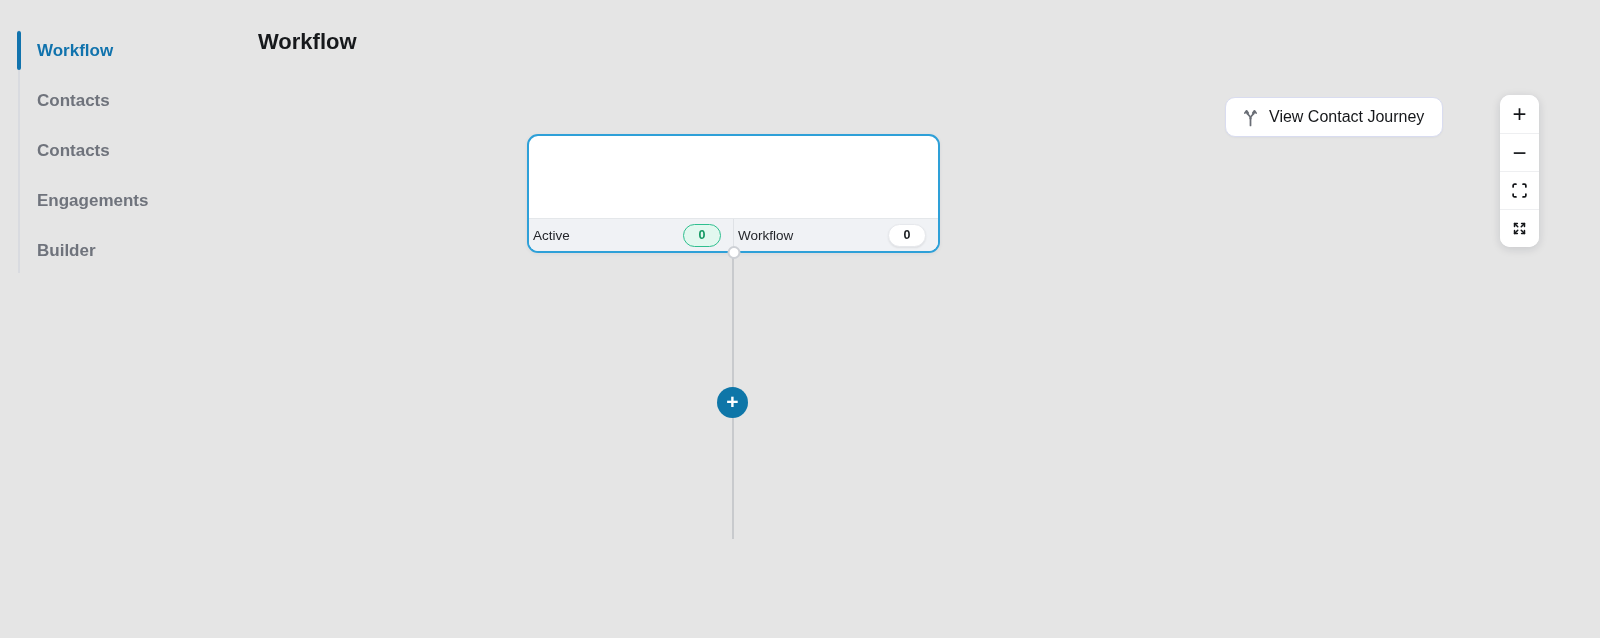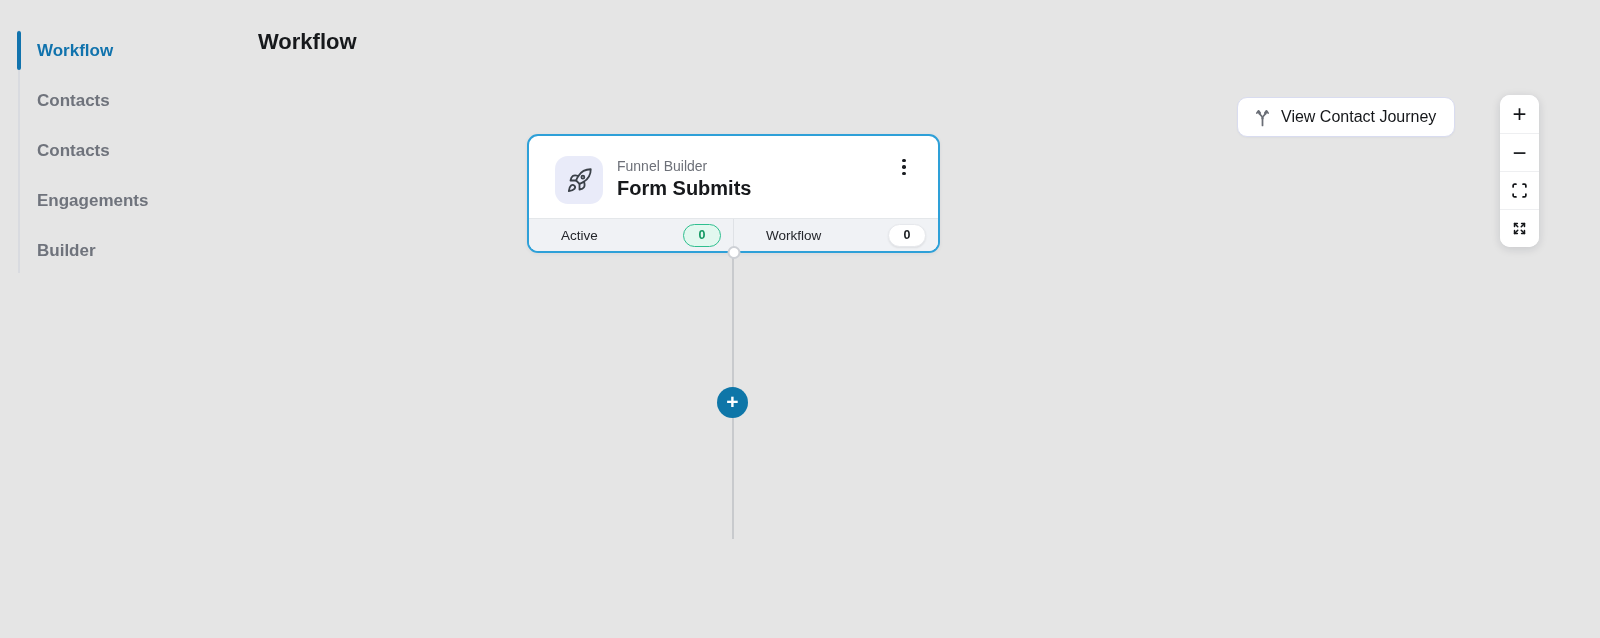--- a/index.html
+++ b/index.html
@@ -28,21 +28,21 @@
   .node-head { position:absolute; left:0; top:0; right:0; height:84px; }
   .node-icon-box { position:absolute; left:26px; top:20px; width:48px; height:48px;
                    background:#e9ebf9; border-radius:13px; display:flex; align-items:center; justify-content:center; }
   .node-type { position:absolute; left:88px; top:22px; font-size:14px; color:#6d7078; }
   .node-title { position:absolute; left:88px; top:41px; font-size:20px; font-weight:700; color:#17191c; }
   .kebab { position:absolute; right:22px; top:17px; width:24px; height:28px; display:flex;
            flex-direction:column; align-items:center; justify-content:center; gap:3px; cursor:pointer; }
   .kebab span { width:3.5px; height:3.5px; border-radius:50%; background:#1a1d21; }
   .node-foot { position:absolute; left:0; bottom:0; right:0; height:33px; background:#f0f2f5;
                border-top:1px solid #e4e7ea; border-radius:0 0 9px 9px; display:flex; }
-  .stat-cell { flex:1; display:flex; align-items:center; padding:0 12px 0 32px;justify-content:center; }
+  .stat-cell { flex:1; display:flex; align-items:center; padding:0 12px 0 4px;justify-content:center; }
   .stat-cell:first-child { border-right:1px solid #dfe2e6; }
   .stat-label { font-size:13.5px; color:#24262b; flex:1; }
   .badge { min-width:38px; height:23px; border-radius:12px; display:flex; align-items:center;
            justify-content:center; font-size:12.5px; font-weight:600; }
   .badge.green { background:#e2f8ef; border:1.5px solid #2fbf8f; color:#139862; }
   .badge.white { background:#ffffff; border:1px solid #e6e8ec; color:#1a1d21;
                  box-shadow:0 1px 2px rgba(0,0,0,.08); }
   .port-dot { position:absolute; left:50%; bottom:-8px; transform:translateX(-50%);
               width:13px; height:13px; border-radius:50%; background:#fff; border:2px solid #cdd0d5; }
 
@@ -53,21 +53,21 @@
 
   
   .end-pill { position:absolute; left:650px; top:538px; width:167px; height:36px; border-radius:18px;
               background:#ebedf4; display:flex; align-items:center; justify-content:center;
               font-size:15px; color:#17191c; }
 
   
   .journey-btn { position:absolute; left:1225px; top:97px; height:40px; padding:0 18px 0 14px;
                  background:#fff; border:1px solid #d9dcf0; border-radius:10px;
                  display:flex; align-items:center; gap:8px; cursor:pointer;
-                 box-shadow:0 1px 2px rgba(30,40,80,.04);margin-left:12px; }
+                 box-shadow:0 1px 2px rgba(30,40,80,.04); }
   .journey-btn .lbl { font-size:16px; font-weight:500; color:#15171a; white-space:nowrap; }
 
   
   .zoom-panel { position:absolute; left:1500px; top:95px; width:39px; background:#fff; border-radius:10px;
                 box-shadow:0 2px 10px rgba(16,24,40,.14); display:flex; flex-direction:column; overflow:hidden; }
   .zoom-btn { height:38px; display:flex; align-items:center; justify-content:center; cursor:pointer;
               color:#141619; background:#fff; }
   .zoom-btn + .zoom-btn { border-top:1px solid #eeeff1; }
   .zoom-glyph { font-size:24px; font-weight:400; line-height:1; color:#141619; }
   svg { display:block; }
@@ -85,38 +85,20 @@
     <div class="side-item" style="top:141px">Contacts</div>
     <div class="side-item" style="top:191px">Engagements</div>
     <div class="side-item" style="top:241px">Builder</div>
   </nav>
 
   <h1 class="page-title">Workflow</h1>
 
   <div class="edge-line"></div>
 
   <div class="node-card">
-    <div class="node-head">
-      <div class="node-icon-box">
-        <svg width="27" height="27" viewBox="0 0 24 24" fill="none" stroke="#3b4149" stroke-width="1.6" stroke-linecap="round" stroke-linejoin="round">
-          <path d="M4.5 16.5c-1.5 1.26-2 5-2 5s3.74-.5 5-2c.71-.84.7-2.13-.09-2.91a2.18 2.18 0 0 0-2.91-.09z"></path>
-          <path d="M12 15l-3-3a22 22 0 0 1 2-3.95A12.88 12.88 0 0 1 22 2c0 2.72-.78 7.5-6 11a22.35 22.35 0 0 1-4 2z"></path>
-          <path d="M9 12H4s.55-3.03 2-4c1.62-1.08 5 0 5 0"></path>
-          <path d="M12 15v5s3.03-.55 4-2c1.08-1.62 0-5 0-5"></path>
-          <circle cx="15" cy="9" r="1.3"></circle>
-        </svg>
-      </div>
-      <div class="node-type">Funnel Builder</div>
-      <div class="node-title">Form Submits</div>
-      <div class="kebab">
-        <span></span>
-          <span></span>
-          <span></span>
-      </div>
-    </div>
     <div class="node-foot">
       <div class="stat-cell">
         <span class="stat-label">Active</span>
         <span class="badge green">0</span>
       </div>
       <div class="stat-cell">
         <span class="stat-label">Workflow</span>
         <span class="badge white">0</span>
       </div>
     </div>

